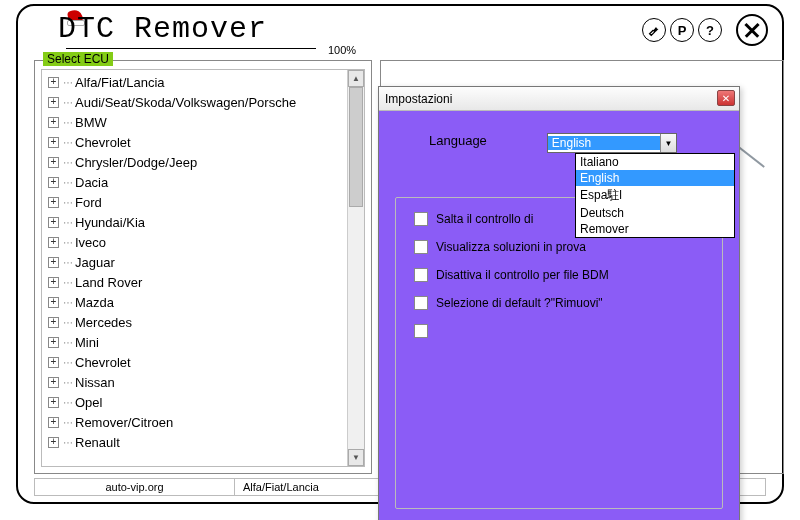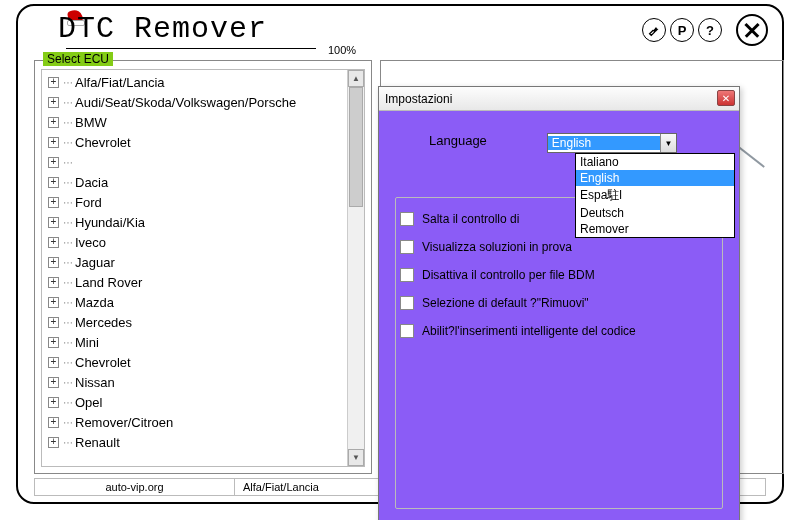--- a/index.html
+++ b/index.html
@@ -44,21 +44,21 @@
 .dialog{position:absolute;top:86px;left:378px;width:362px;height:440px;background:#8b5cf6;border:1px solid #777;box-shadow:2px 2px 6px rgba(0,0,0,.2)}
 .dlg-title{height:24px;background:linear-gradient(#fdfdfd,#e8e8e8);border-bottom:1px solid #bbb;display:flex;align-items:center;padding:0 6px;font-size:12px;position:relative}
 .dlg-close{position:absolute;right:4px;top:3px;width:18px;height:16px;background:linear-gradient(#e77,#c33);border:1px solid #844;border-radius:2px;color:#fff;font-size:10px;display:flex;align-items:center;justify-content:center;cursor:pointer}
 .lang-row{position:absolute;top:46px;left:50px;display:flex;gap:60px;font-size:13px}
 .combo{width:130px;height:20px;border:1px solid #666;background:#fff;display:flex;align-items:center;position:relative;cursor:pointer}
 .combo-val{flex:1;padding:0 4px;background:#3399ff;color:#fff;font-size:12px}
 .combo-arrow{width:16px;height:18px;border-left:1px solid #888;background:linear-gradient(#f8f8f8,#ddd);display:flex;align-items:center;justify-content:center;font-size:8px}
 .dropdown{position:absolute;top:66px;left:196px;width:160px;border:1px solid #000;background:#fff;z-index:10}
 .dd-item{padding:1px 4px;font-size:12px;cursor:pointer}
 .dd-item.sel{background:#3399ff;color:#fff}
-.opts-group{position:absolute;top:110px;left:16px;right:16px;bottom:16px;border:1px solid #bbb;border-radius:2px;padding:14px 4px}
+.opts-group{position:absolute;top:110px;left:16px;right:16px;bottom:16px;border:1px solid #bbb;border-radius:2px;padding:14px 18px}
 .chk-row{display:flex;align-items:center;gap:8px;font-size:12px;margin-bottom:14px}
 .chk{width:14px;height:14px;border:1px solid #888;background:#fff;cursor:pointer}
 </style>
 </head>
 <body>
 
 <div class="main-window">
   <div class="hat"></div>
   <div class="title-bar">
     <span class="app-title">DTC Remover</span>
@@ -102,20 +102,21 @@
             <span>BMW</span>
           </div>
           <div class="tree-item">
             <span class="expander">+</span>
             <span class="dotline">⋯</span>
             <span>Chevrolet</span>
           </div>
           <div class="tree-item">
             <span class="expander">+</span>
             <span class="dotline">⋯</span>
+            <span>Chrysler/Dodge/Jeep</span>
           </div>
           <div class="tree-item">
             <span class="expander">+</span>
             <span class="dotline">⋯</span>
             <span>Dacia</span>
           </div>
           <div class="tree-item">
             <span class="expander">+</span>
             <span class="dotline">⋯</span>
             <span>Ford</span>
@@ -236,16 +237,15 @@
       <div class="chk-row">
         <div class="chk"></div>
         <span>Disattiva il controllo per file BDM</span>
       </div>
       <div class="chk-row">
         <div class="chk"></div>
         <span>Selezione di default ?"Rimuovi"</span>
       </div>
       <div class="chk-row">
         <div class="chk"></div>
-        <span>Abilit?l'inserimenti intelligente del codice</span>
       </div>
     </div>
 </div>
 
 </body></html>

